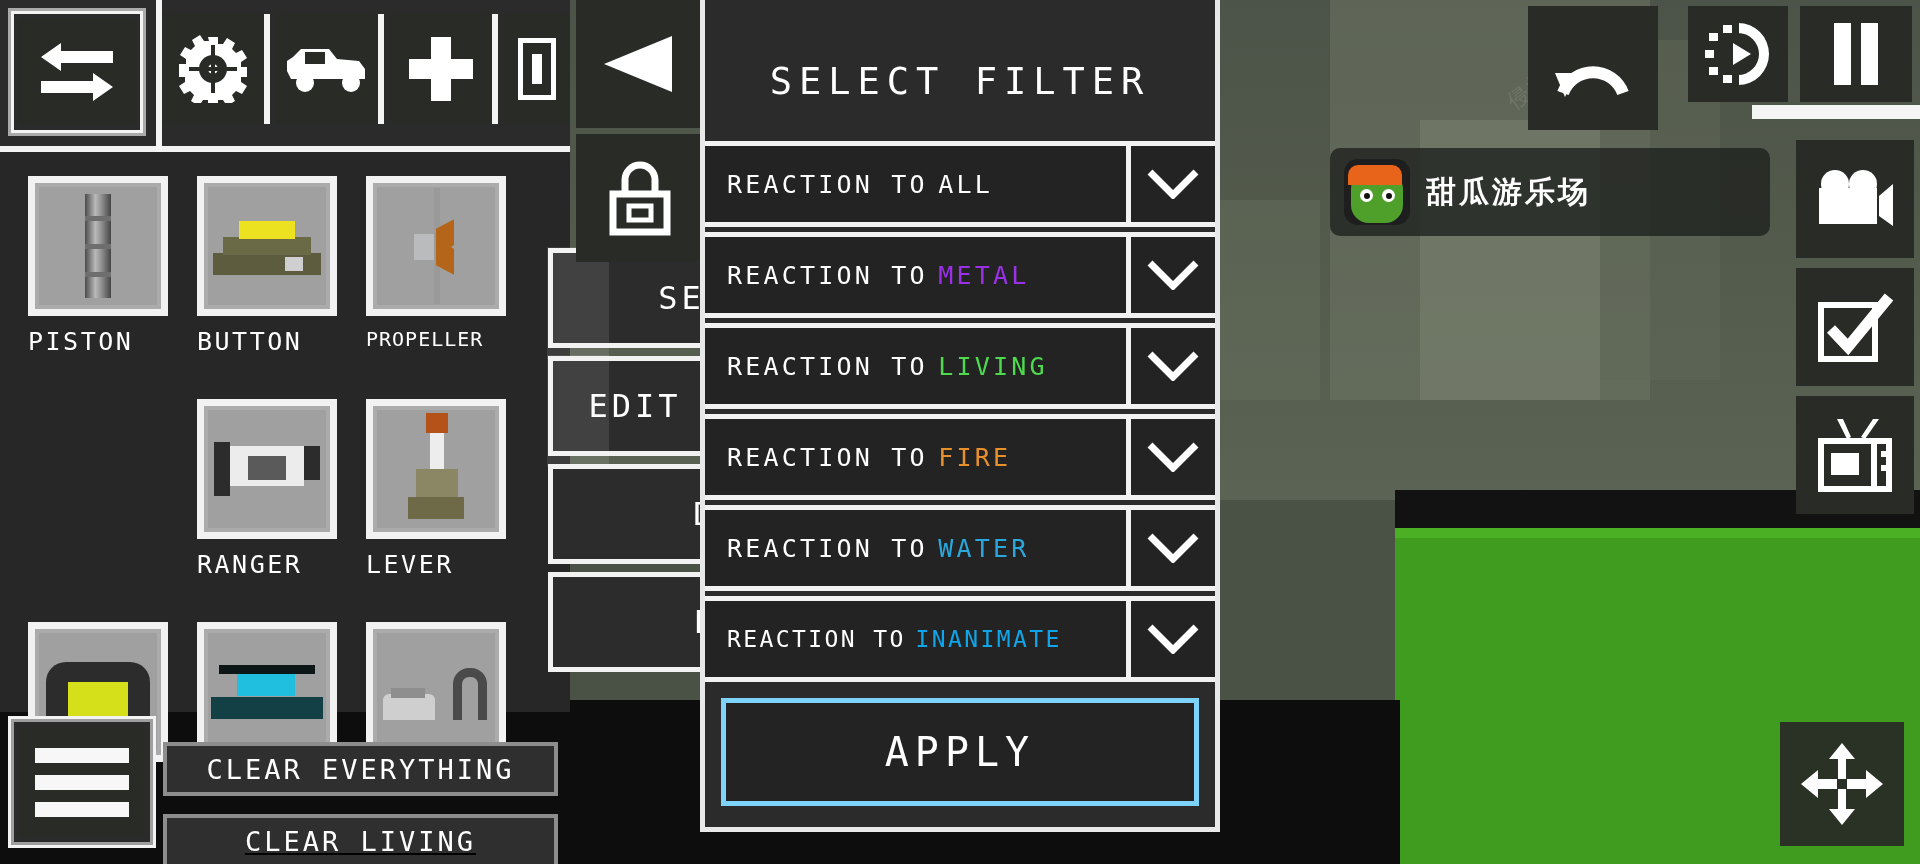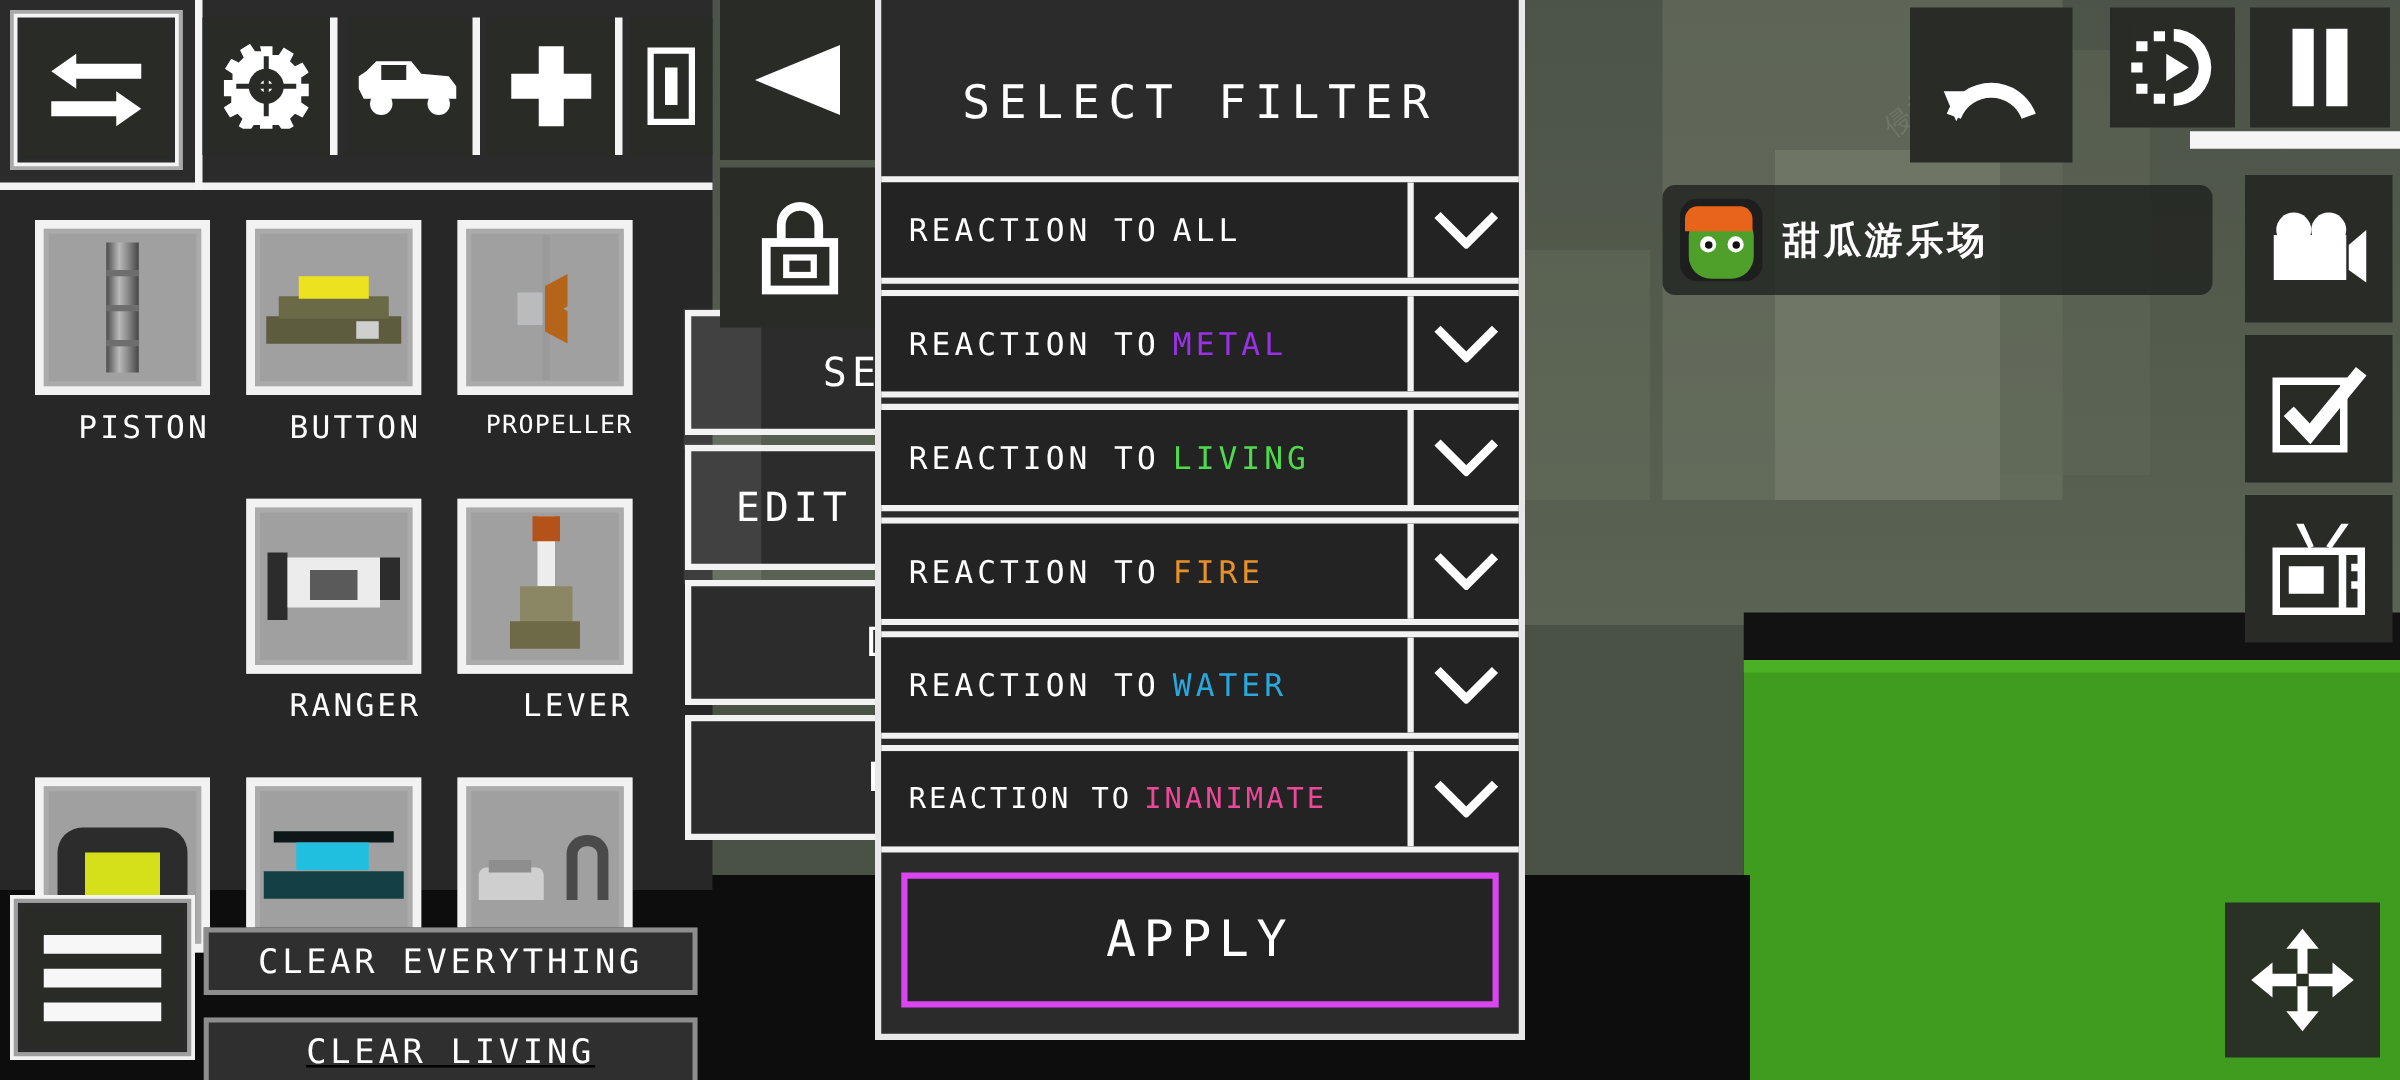--- a/index.html
+++ b/index.html
@@ -104,21 +104,21 @@
     border: 7px solid #f2f2f2;
     background: #a0a0a0;
     display: flex; align-items: center; justify-content: center;
     position: relative; overflow: hidden;
   }
   .inv-thumb::after{
     content:""; position:absolute; inset:0; border:4px solid rgba(180,180,180,.55);
     pointer-events:none;
   }
   .inv-label {
-    margin-top: 11px; text-align: right;
+    margin-top: 11px; text-align: left;
     color: #ffffff; font-size: 25px; letter-spacing: 2.5px;
     font-family: "DejaVu Sans Mono", monospace;
     white-space: nowrap;
   }
   .inv-label.small { font-size: 20px; letter-spacing: 1px; }
 
   
   .sp { position: relative; }
   .sp-piston { width: 26px; height: 104px; background: linear-gradient(90deg,#4b4b4b,#b9b9b9 40%,#8d8d8d 65%,#454545); }
   .sp-piston i { position:absolute; left:0; width:26px; height:5px; background:#6e6e6e; }
@@ -250,21 +250,21 @@
     width: 84px; background:#232323;
     display:flex; align-items:center; justify-content:center;
   }
   .chk {
     display:block; width: 52px; height: 30px;
   }
   #apply-btn {
     margin: 16px 16px 0 16px;
     height: 108px;
     background:#232323;
-    border: 5px solid #d946ef;
+    border: 5px solid #7dd3fc;
     display:flex; align-items:center; justify-content:center;
     color:#ffffff; font-size: 40px; letter-spacing: 6px;
     font-family:"DejaVu Sans Mono", monospace;
   }
 
   
   #brand {
     position:absolute; left: 1330px; top: 148px;
     width: 440px; height: 88px;
     background: rgba(30,32,30,.78);
@@ -588,21 +588,21 @@
           <svg width="52" height="30" viewBox="0 0 52 30">
               <path fill="none" stroke="#fff" stroke-width="7" d="M3 3 L26 26 L49 3"></path>
             </svg>
         </span>
       </div>
     </div>
 
     <div class="filter-row">
       <div class="filter-label" style="font-size:23px;letter-spacing:2.4px;">
         <span>REACTION TO</span>
-        <span class="kw" style="color:#ec4899">INANIMATE</span>
+        <span class="kw" style="color:#0ea5e9">INANIMATE</span>
       </div>
       <div class="filter-check">
         <span class="chk">
           <svg width="52" height="30" viewBox="0 0 52 30">
               <path fill="none" stroke="#fff" stroke-width="7" d="M3 3 L26 26 L49 3"></path>
             </svg>
         </span>
       </div>
     </div>
   </div>

